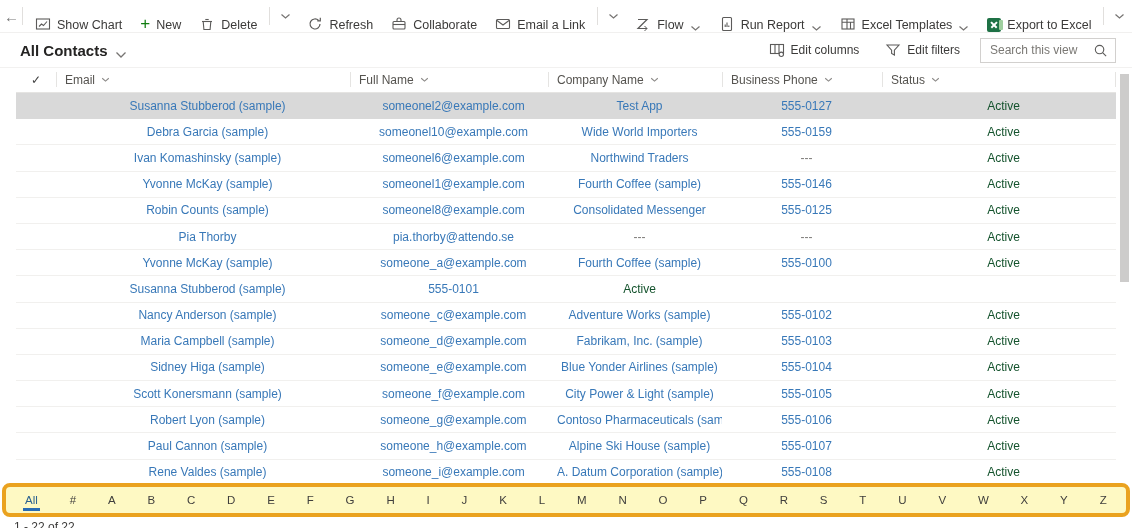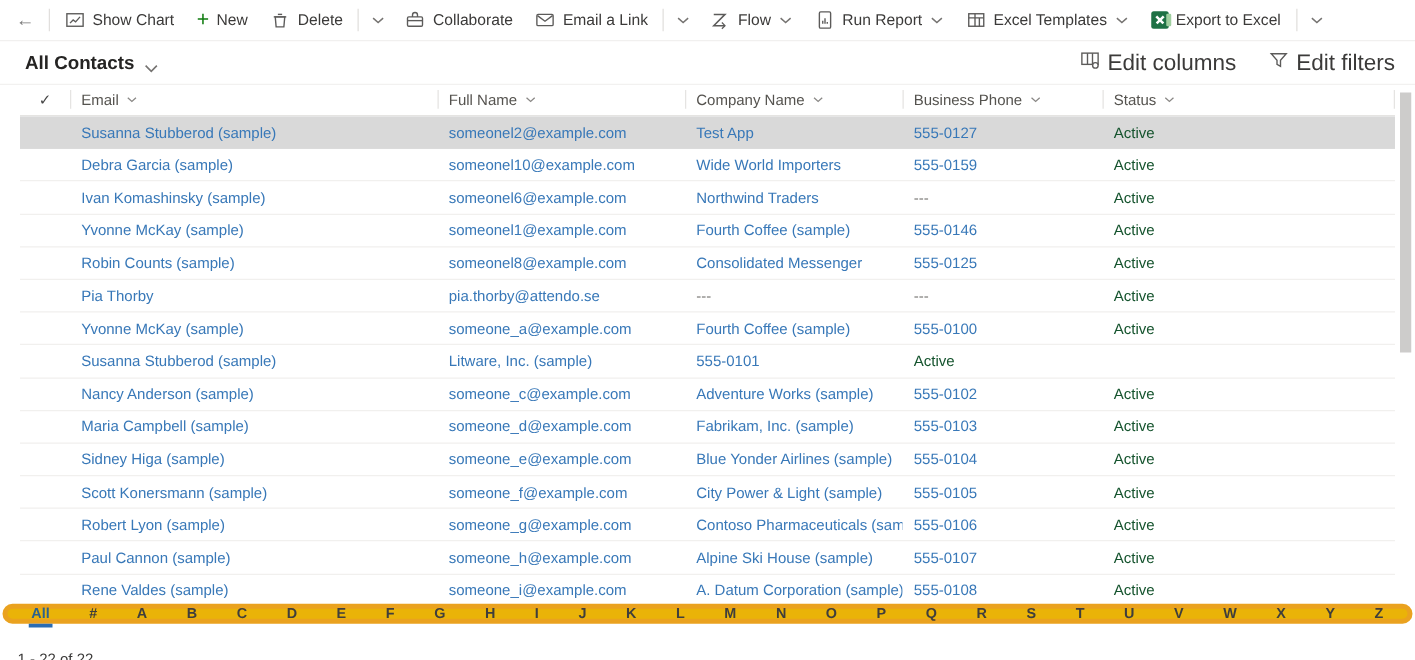--- a/index.html
+++ b/index.html
@@ -9,59 +9,59 @@
   *{box-sizing:border-box;}
   html,body{margin:0;padding:0;}
   body{
     width:1132px;height:528px;overflow:hidden;position:relative;background:#fff;
     font-family:"Liberation Sans",sans-serif;color:#3b3a39;
   }
   
   .cmdbar{height:33px;display:flex;align-items:center;border-bottom:1px solid #f1f0ef;padding-left:4px;}
   .backbtn{width:32px;height:100%;display:flex;align-items:center;justify-content:center;color:#777;font-size:15px;cursor:pointer;}
   .vdiv{width:1px;height:18px;background:#e1dfdd;margin:0 3px;flex:none;}
-  .cmd-item{display:flex;align-items:center;gap:6px;padding:0 9px;height:100%;font-size:12.5px;color:#3b3a39;cursor:pointer;white-space:nowrap;}
+  .cmd-item{display:flex;align-items:flex-end;gap:6px;padding:0 9px;height:100%;font-size:12.5px;color:#3b3a39;cursor:pointer;white-space:nowrap;}
   .cmd-chev{padding:0 7px;height:100%;display:flex;align-items:center;cursor:pointer;}
   .icon{display:inline-flex;align-items:center;justify-content:center;flex:none;}
   .plus{color:var(--new-plus-green);font-size:17px;font-weight:400;line-height:1;margin-top:-2px;}
   .xlbox{width:14px;height:14px;background:var(--excel-green);border-radius:2px;position:relative;}
   .xlbox::before,.xlbox::after{content:'';position:absolute;left:3px;top:6px;width:8px;height:1.6px;background:#fff;}
   .xlbox::before{transform:rotate(45deg);} .xlbox::after{transform:rotate(-45deg);}
   .xlpage{position:absolute;right:-2px;top:2px;width:4px;height:10px;background:#9fcf9f;border-radius:1px;}
   
   .viewbar{height:34px;display:flex;align-items:center;padding:0 16px 0 20px;}
   .view-title{display:flex;align-items:flex-end;gap:7px;font-size:15px;font-weight:700;color:#252423;cursor:pointer;}
   .vb-spacer{flex:1;}
-  .vb-item{display:flex;align-items:flex-start;gap:6px;font-size:18px;color:#3b3a39;cursor:pointer;margin-left:26px;white-space:nowrap;}
+  .vb-item{display:flex;align-items:center;gap:6px;font-size:12px;color:#3b3a39;cursor:pointer;margin-left:26px;white-space:nowrap;}
   .searchbox{width:136px;height:25px;border:1px solid #d2d0ce;display:flex;align-items:center;padding:0 7px;margin-left:20px;background:#fff;}
   .searchbox input{border:none;outline:none;flex:1;min-width:0;font-size:12px;font-family:"Liberation Sans",sans-serif;color:#333;background:transparent;}
   .searchbox input::placeholder{color:#7a7874;}
   
   .grid-sep{position:absolute;left:0;right:0;top:67px;height:1px;background:#f2f1f0;}
   .ghead{display:grid;grid-template-columns:40px 294px 198px 174px 160px 1fr;height:26px;align-items:center;
          margin:0 16px;border-bottom:1px solid #e5e4e2;font-size:12px;color:#55534f;}
   .hcell{position:relative;display:flex;align-items:center;gap:6px;padding-left:9px;height:100%;cursor:pointer;white-space:nowrap;}
   .hcell.withline::before{content:'';position:absolute;left:0;top:5px;bottom:5px;width:1px;background:#e5e4e2;}
   .hcell.last::after{content:'';position:absolute;right:0;top:5px;bottom:5px;width:1px;background:#e5e4e2;}
   .checkhead{justify-content:center;padding-left:0;color:#444;font-size:12px;}
-  .rows{margin:0 16px;height:390px;overflow:hidden;}
+  .rows{margin:0 16px;height:390px;overflow:hidden;text-align:center;}
   .row{display:grid;grid-template-columns:40px 294px 198px 174px 160px 1fr;height:26.2px;align-items:center;
        border-bottom:1px solid #f1f0ee;font-size:12px;cursor:pointer;}
   .row.selected{background:var(--selected-row-bg);border-bottom-color:var(--selected-row-bg);}
   .cell{padding-left:9px;white-space:nowrap;overflow:hidden;text-overflow:clip;}
   .link{color:var(--link);}
   .empty{color:#7d7b78;}
   .status{color:#14532d;}
   
   .scrollbar{position:absolute;top:70px;right:3px;width:9px;height:412px;}
   .scroll-thumb{position:absolute;top:4px;left:0;width:9px;height:208px;background:#cdcccb;}
   
-  .jumpwrap{position:absolute;left:2px;right:2px;top:483px;height:16px;border:4px solid var(--highlight-border);
-            border-radius:8px;background:#eab308;display:flex;align-items:center;justify-content:space-between;
-            padding:0 16px;font-weight:bold;}
+  .jumpwrap{position:absolute;left:2px;right:2px;top:483px;height:34px;border:4px solid var(--highlight-border);
+            border-radius:8px;background:#fef9c3;display:flex;align-items:center;justify-content:space-between;
+            padding:0 16px;}
   .jump-item{font-size:11.5px;color:#3f3e3c;cursor:pointer;position:relative;padding:1px 3px;}
   .jump-item.sel{color:#2a618f;}
   .jump-item.sel::after{content:'';position:absolute;left:1px;right:1px;bottom:-4px;height:3px;background:var(--jump-underline);}
   
   .countline{position:absolute;left:14px;top:520px;font-size:12px;color:#3b3a39;white-space:nowrap;}
   svg{display:block;}
 </style>
 </head>
 <body>
 
@@ -96,20 +96,29 @@
       </span>
     <span>Delete</span>
   </div>
   <div class="vdiv"></div>
   <div class="cmd-chev">
     <svg width="11" height="8" viewBox="0 0 11 8" fill="none" stroke="#767472" stroke-width="1.2">
         <polyline points="1.5,2.5 5.5,6 9.5,2.5"></polyline>
       </svg>
   </div>
 
+  <div class="cmd-item">
+    <span class="icon">
+      <svg width="16" height="16" viewBox="0 0 16 16" fill="none" stroke="#5c5b5a" stroke-width="1.2">
+        <path d="M13 8a5 5 0 1 1-1.4-3.5"></path>
+          <polyline points="13.3,1.8 13.3,4.8 10.3,4.8"></polyline>
+      </svg>
+      </span>
+    <span>Refresh</span>
+  </div>
 
   <div class="cmd-item">
     <span class="icon">
       <svg width="16" height="16" viewBox="0 0 16 16" fill="none" stroke="#5c5b5a" stroke-width="1.1">
         <rect x="2" y="5.5" width="12" height="7.5" rx="1"></rect>
           <path d="M6 5.5V4a2 2 0 0 1 4 0v1.5"></path>
           <path d="M2 8.5h12"></path>
       </svg>
       </span>
     <span>Collaborate</span>
@@ -206,20 +215,29 @@
     <span>Edit columns</span>
   </div>
   <div class="vb-item">
     <span class="icon">
       <svg width="16" height="16" viewBox="0 0 16 16" fill="none" stroke="#5c5b5a" stroke-width="1.1">
         <path d="M2 3h12l-4.6 5.2V13l-2.8-1.6V8.2z"></path>
       </svg>
       </span>
     <span>Edit filters</span>
   </div>
+  <div class="searchbox">
+    <input type="text" placeholder="Search this view" style="">
+    <span class="icon">
+      <svg width="15" height="15" viewBox="0 0 16 16" fill="none" stroke="#5c5b5a" stroke-width="1.2">
+        <circle cx="7" cy="7" r="4.5"></circle>
+          <path d="M10.5 10.5L14 14"></path>
+      </svg>
+      </span>
+  </div>
 </div>
 <div class="grid-sep"></div>
 
 <div class="ghead">
   <div class="hcell checkhead">
     <span>✓</span>
   </div>
   <div class="hcell withline">
     <span>Email</span>
     <svg width="9" height="7" viewBox="0 0 11 8" fill="none" stroke="#8a8886" stroke-width="1.3">
@@ -305,21 +323,20 @@
     <div class="cell"></div>
     <div class="cell"><span class="link">Yvonne McKay (sample)</span></div>
     <div class="cell"><span class="link">someone_a@example.com</span></div>
     <div class="cell"><span class="link">Fourth Coffee (sample)</span></div>
     <div class="cell"><span class="link">555-0100</span></div>
     <div class="cell"><span class="status">Active</span></div>
   </div>
     <div class="row">
     <div class="cell"></div>
     <div class="cell"><span class="link">Susanna Stubberod (sample)</span></div>
-    <div class="cell"><span class="link">Litware, Inc. (sample)</span></div>
     <div class="cell"><span class="link">555-0101</span></div>
     <div class="cell"><span class="status">Active</span></div>
   </div>
     <div class="row">
     <div class="cell"></div>
     <div class="cell"><span class="link">Nancy Anderson (sample)</span></div>
     <div class="cell"><span class="link">someone_c@example.com</span></div>
     <div class="cell"><span class="link">Adventure Works (sample)</span></div>
     <div class="cell"><span class="link">555-0102</span></div>
     <div class="cell"><span class="status">Active</span></div>

